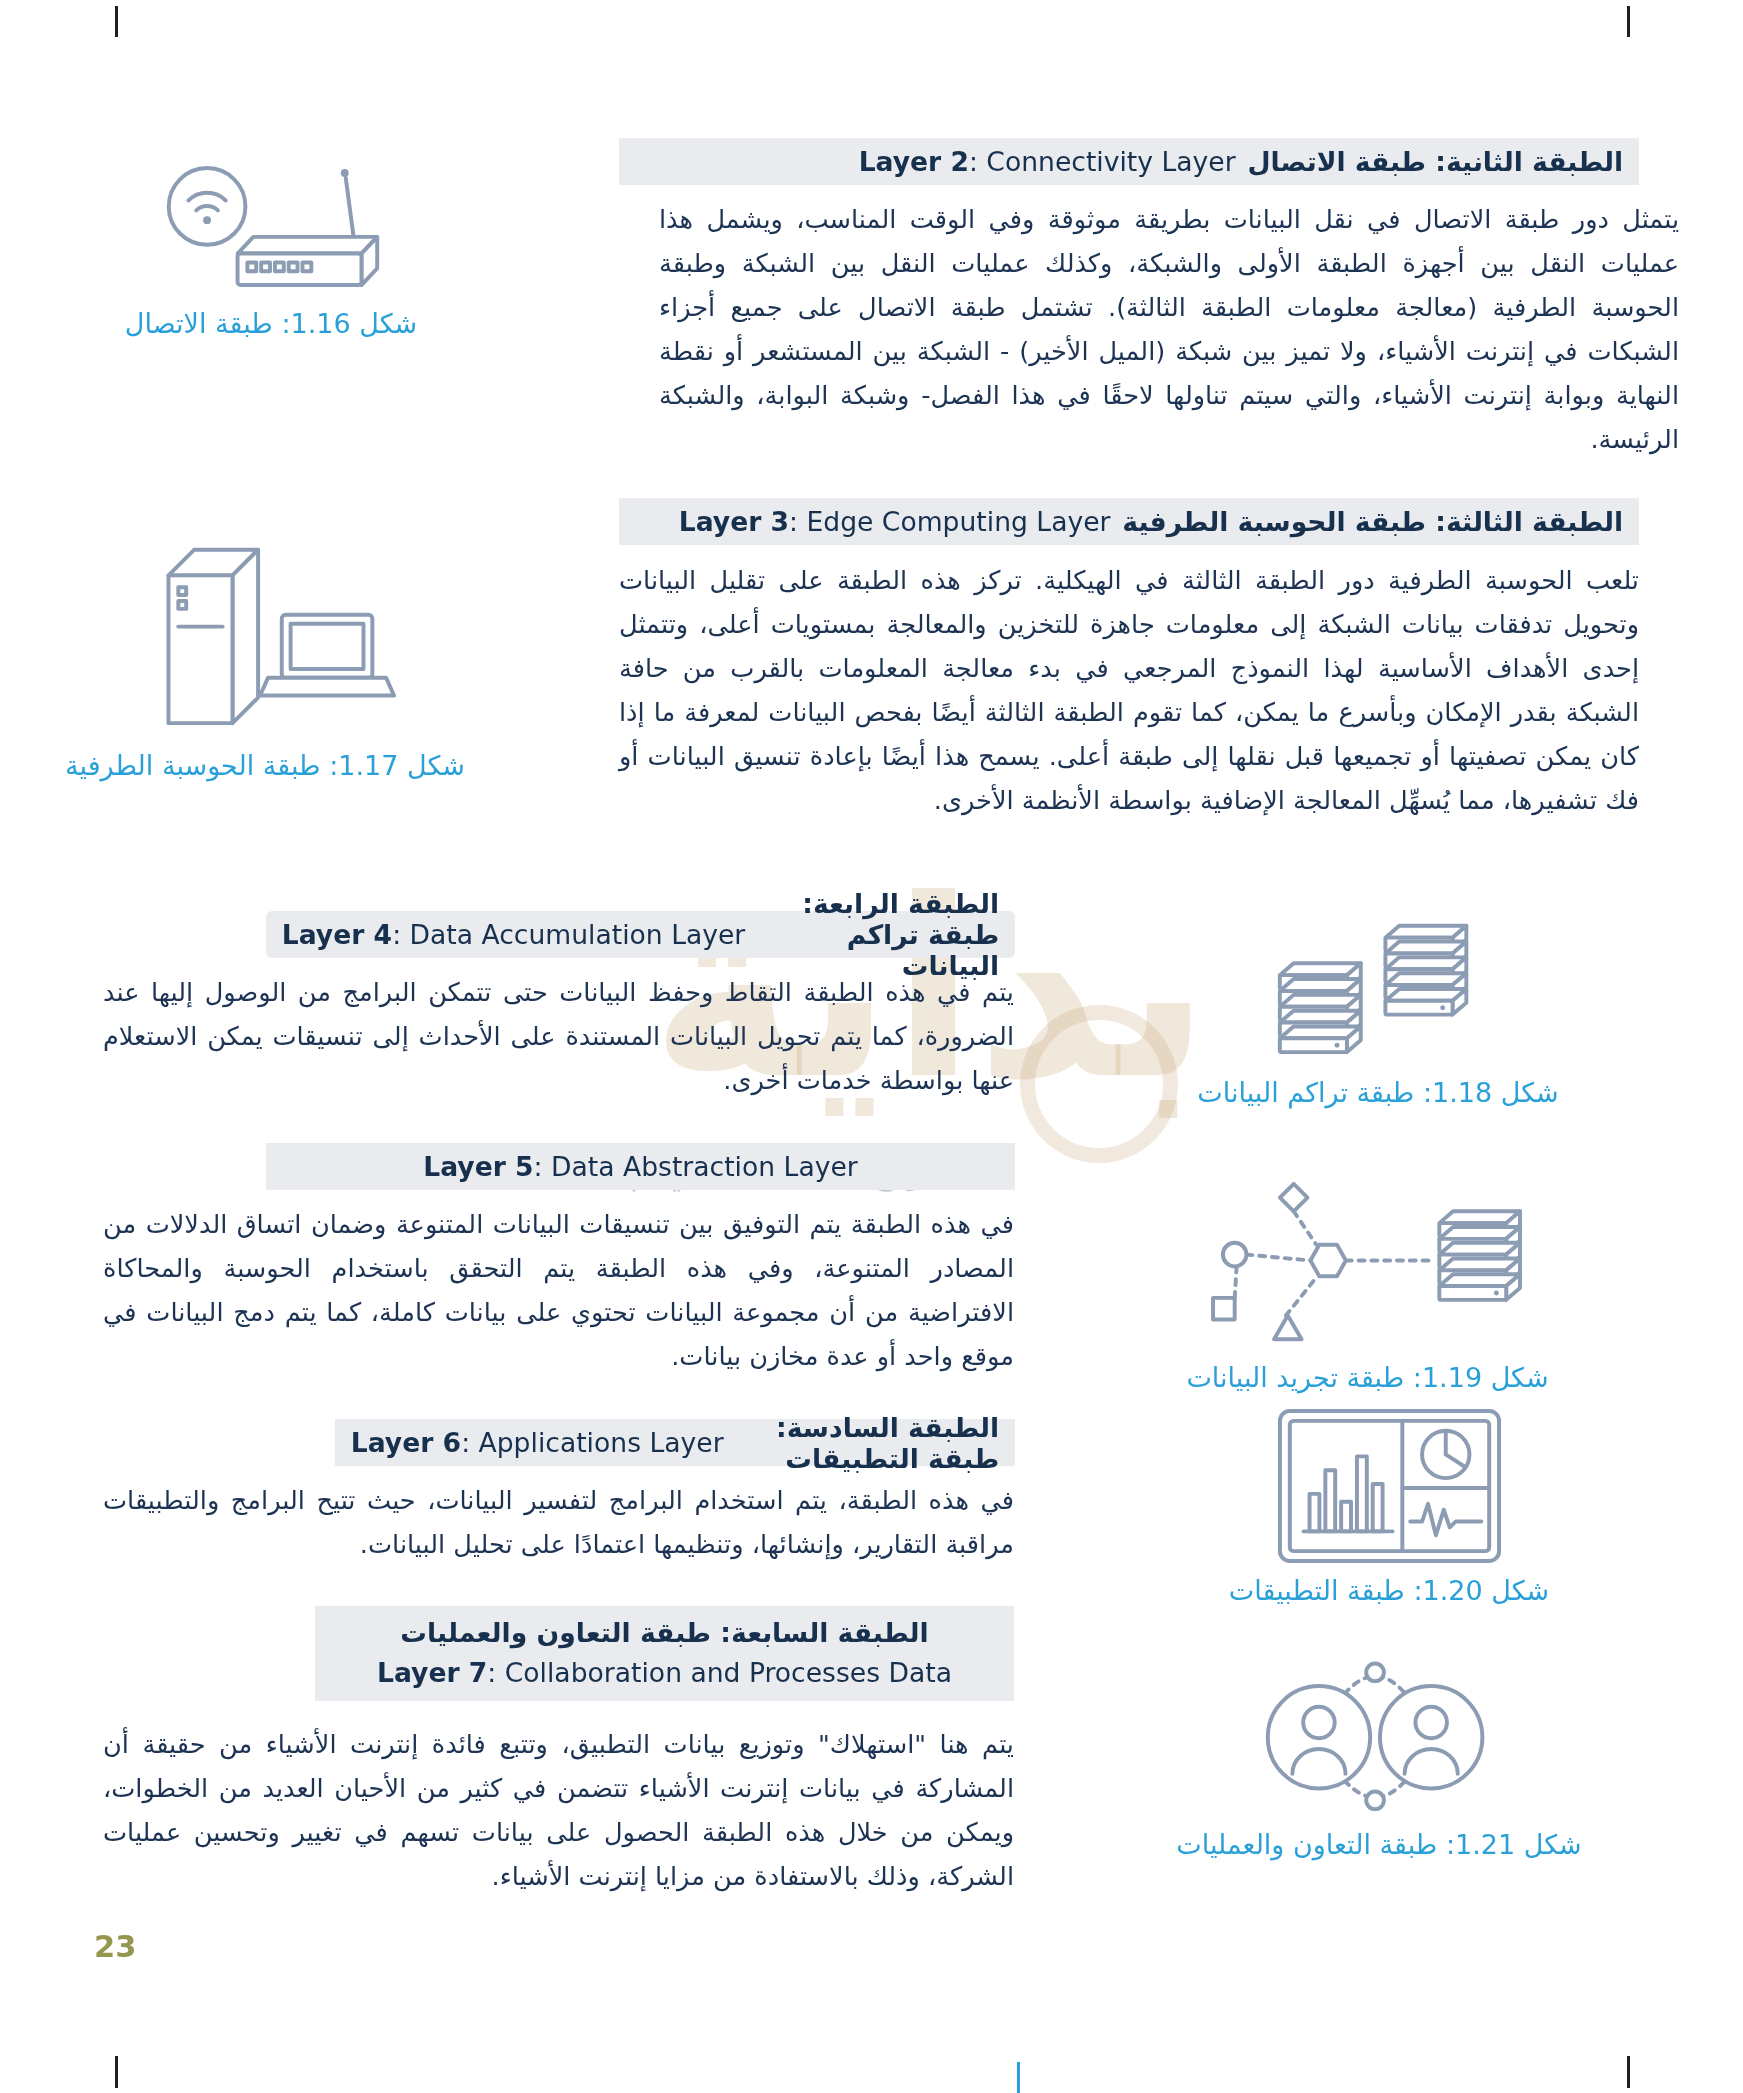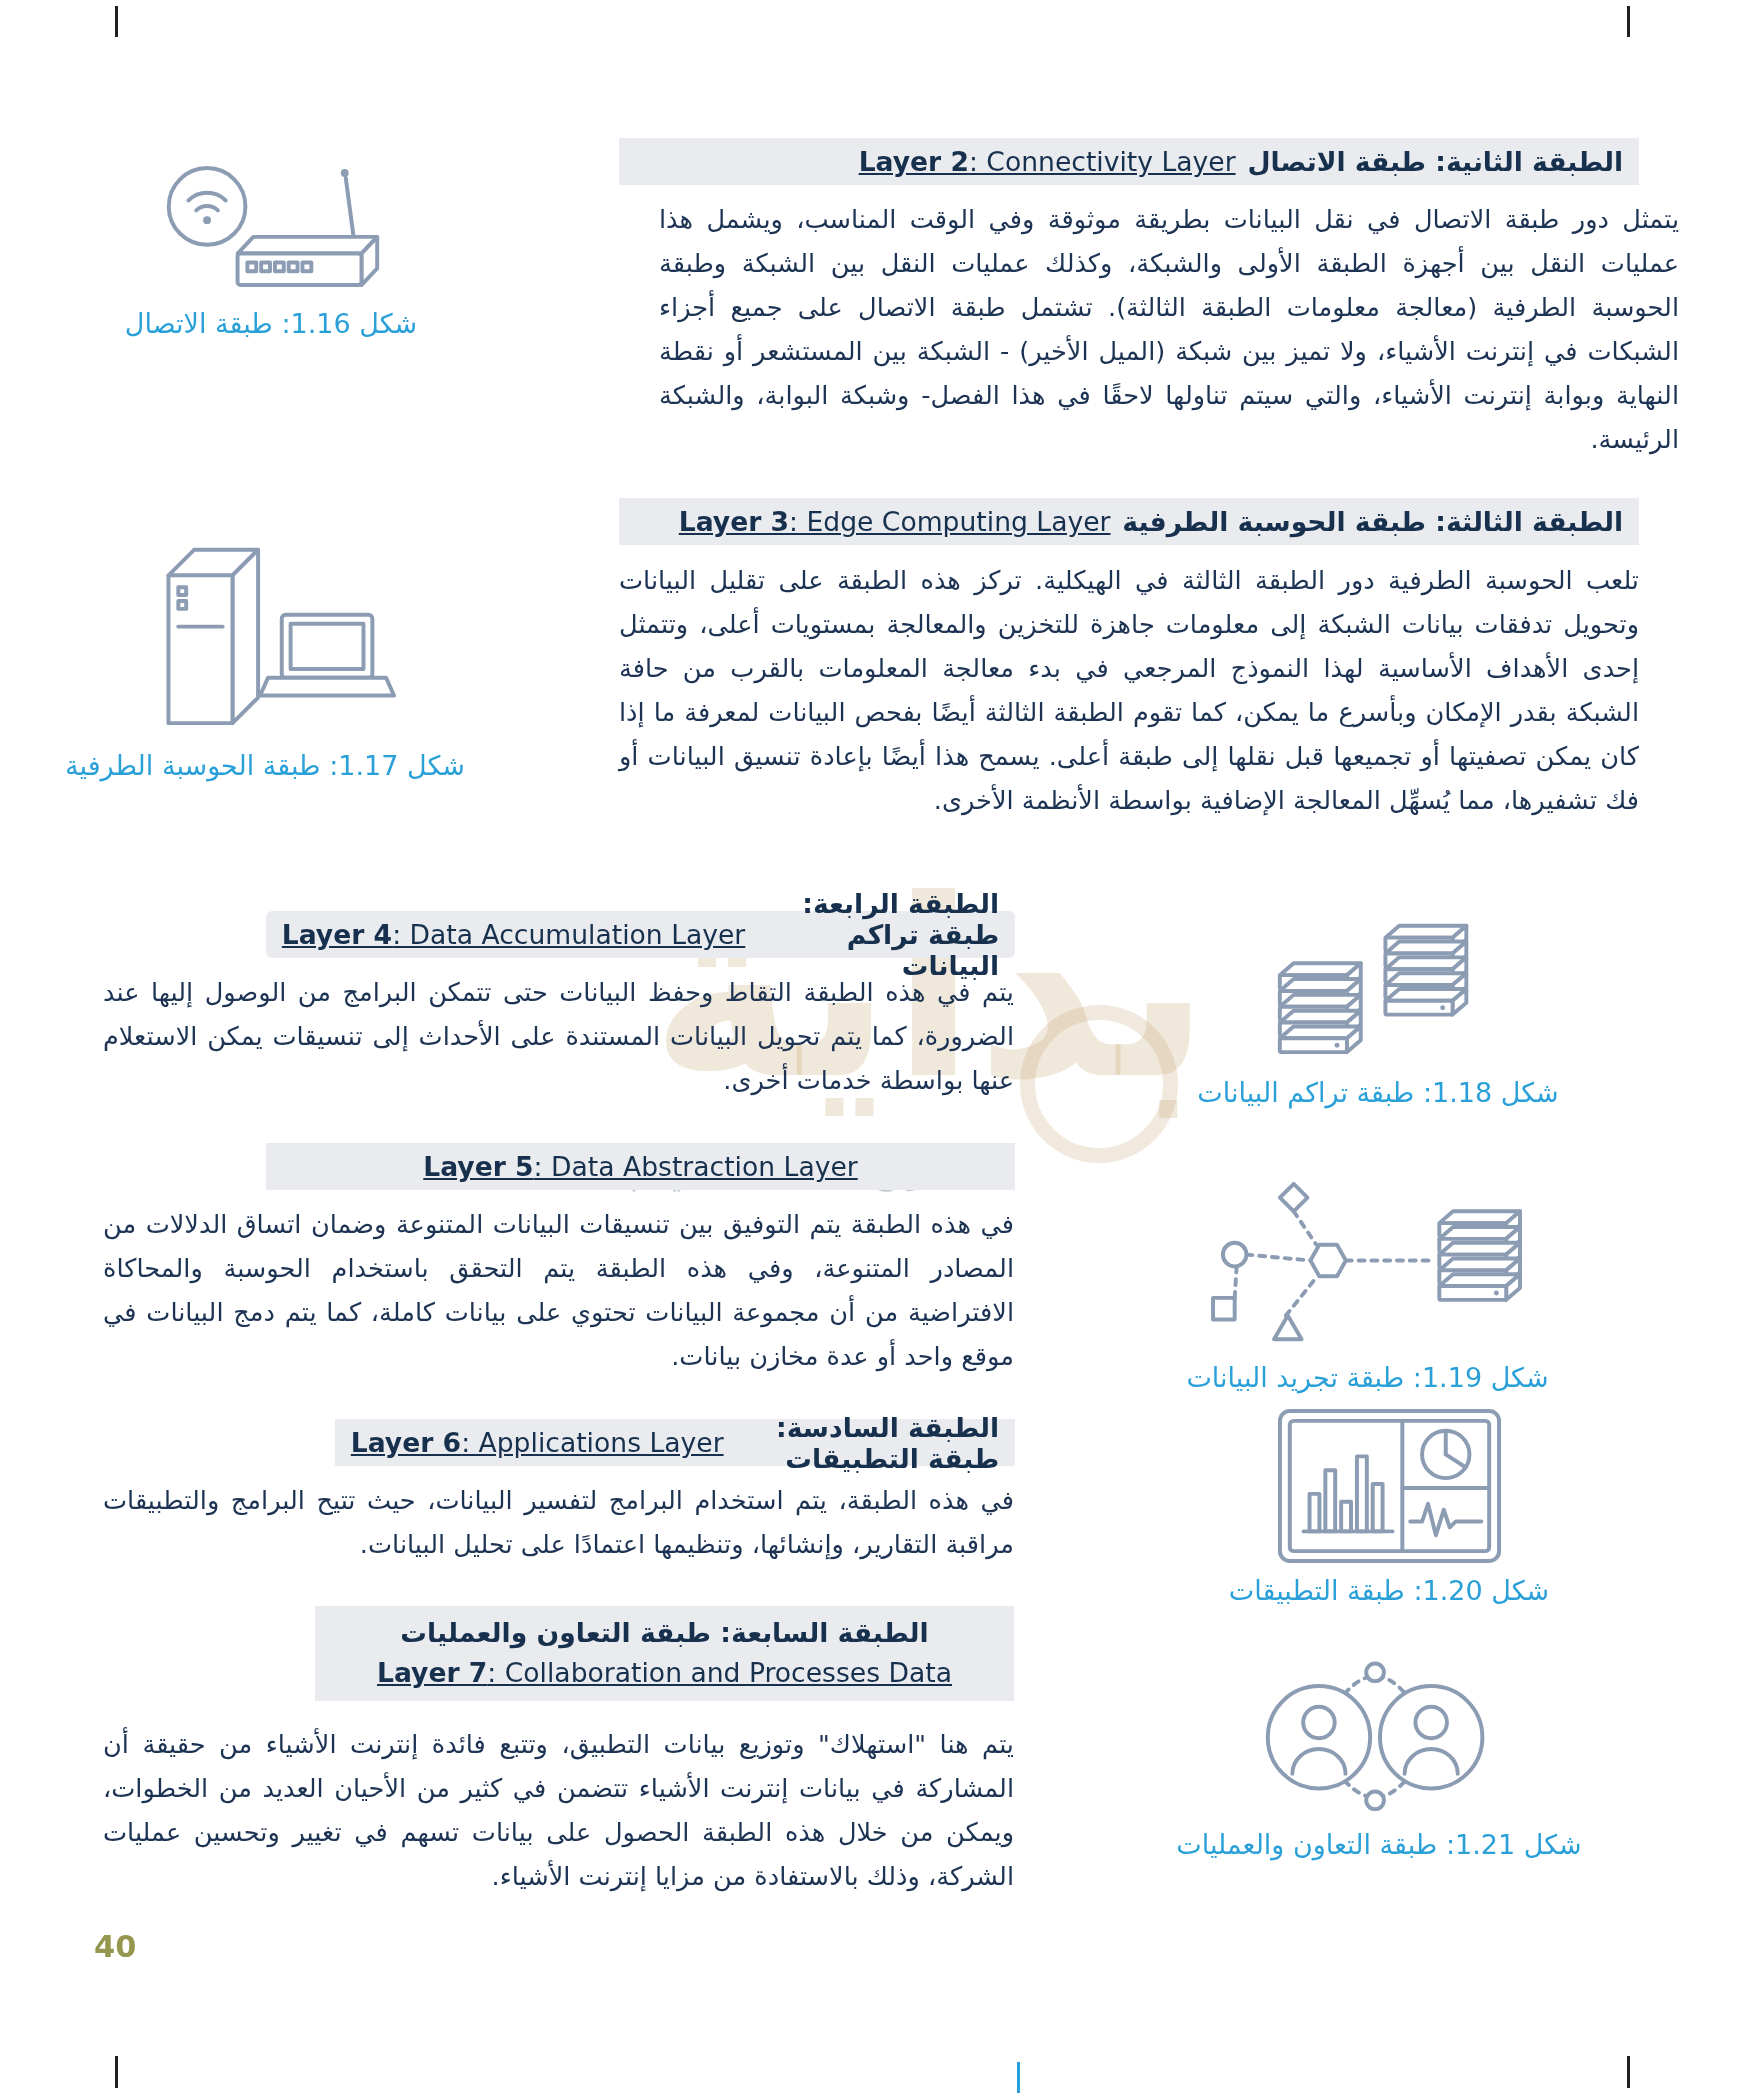--- a/index.html
+++ b/index.html
@@ -31,21 +31,21 @@
     position:absolute; left:212px; top:1151px; width:818px; text-align:center;
     font-size:35px; letter-spacing:6.9px; color:#c4c8cd; direction:ltr;
   }
 
   
   .sec-header {
     position:absolute; height:47px; background:#e9ebee; color:#17304e;
     display:flex; align-items:center; direction:rtl; gap:11.8px;
     padding:0 15.8px; font-size:26.6px; font-weight:bold;
   }
-  .h-en { direction:ltr; unicode-bidi:embed; white-space:nowrap;text-decoration:underline; }
+  .h-en { direction:ltr; unicode-bidi:embed; white-space:nowrap; }
   .h-en .rest { font-weight:normal; }
   .sec-header.center { justify-content:center; }
   .sec-header.two-line {
     height:95px; flex-direction:column; justify-content:center; gap:5px;
     line-height:1.3;
   }
   .sec-body {
     position:absolute; direction:rtl; text-align:justify;
     font-size:25.6px; line-height:44px; color:#1d3354;
   }
@@ -314,16 +314,16 @@
       <circle class="fillw" cx="131" cy="46" r="9"></circle>
       <circle class="fillw" cx="131" cy="176" r="9"></circle>
       <circle cx="74" cy="97" r="16"></circle>
       <path d="M47 149 a27 25 0 0 1 54 0"></path>
       <circle cx="188" cy="97" r="16"></circle>
       <path d="M161 149 a27 25 0 0 1 54 0"></path>
     </svg>
     <figcaption class="caption">شكل 1.21: طبقة التعاون والعمليات</figcaption>
   </figure>
 
-  <div class="page-number">40</div>
+  <div class="page-number">23</div>
 
 </div>
 
 
 </body></html>

